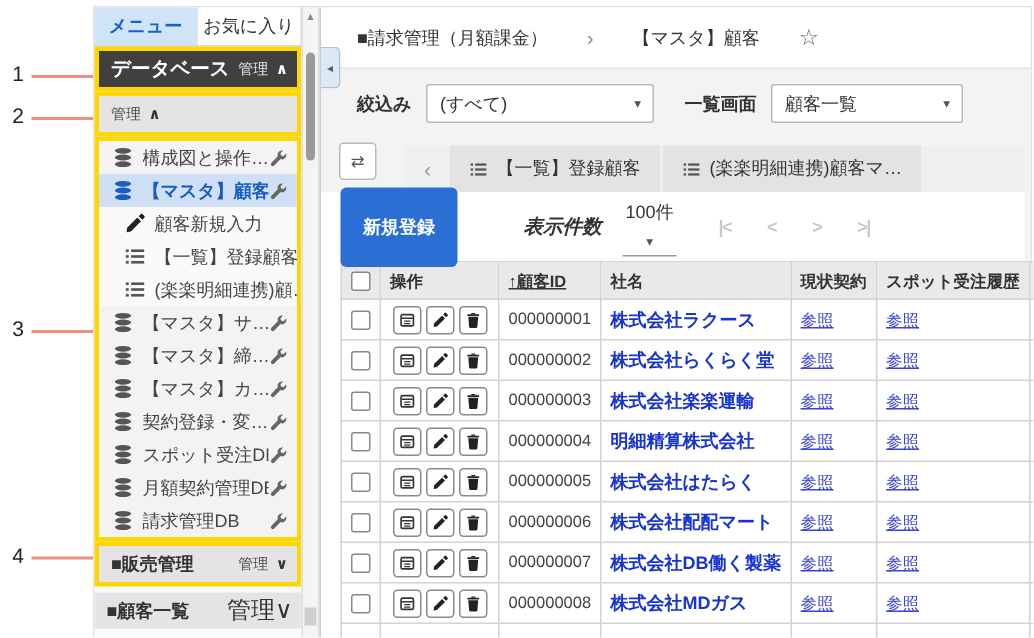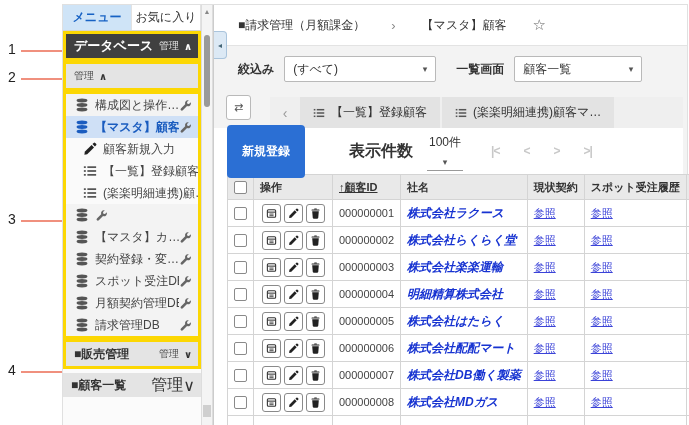--- a/index.html
+++ b/index.html
@@ -78,21 +78,21 @@
   .strip-back { width:30px; display:flex; align-items:center; justify-content:center;
     color:#999; font-size:14px; cursor:pointer; }
   .view-tab { display:flex; align-items:center; gap:6px; padding:0 13px;
     background:#e3e3e3; margin-right:2px; font-size:12px; color:#333; cursor:pointer;
     white-space:nowrap; }
   .vt-icon { width:12px; height:12px; display:inline-flex; color:#444; }
   .panel { position:absolute; left:0; top:123px; right:4px; bottom:0; background:#fff; }
   .toolbar { height:46px; display:flex; align-items:center; padding-left:13px; }
   .new-btn { background:#2b6fd4; color:#fff; font-size:12px; font-weight:bold;
     border:none; border-radius:4px; padding:18px 15px; cursor:pointer;font-family:Liberation Serif, serif; }
-  .count-label { font-size:16px; font-weight:bold; color:#333; margin-left:44px; }
+  .count-label { font-size:13px; font-weight:bold; color:#333; margin-left:44px;font-style:italic; }
   .count-select { margin-left:14px; font-size:12px; color:#333; border-bottom:1px solid #999;
     padding:2px 2px 3px 2px; display:inline-flex; align-items:center; gap:6px; cursor:pointer;flex-direction:column; }
   .count-select .caret { font-size:9px; color:#555; }
   .pager { display:flex; gap:24px; margin-left:28px; }
   .pg-btn { color:#c8c8c8; font-size:12px; font-weight:bold; letter-spacing:-1px; cursor:pointer; }
 
   
   table.grid { border-collapse:collapse; margin-left:13px; table-layout:fixed; }
   table.grid th, table.grid td { border:1px solid #d4d4d4; padding:0 6px; overflow:hidden; white-space:nowrap; }
   table.grid th { background:#e9e9e9; height:25px; font-size:11px; color:#333; text-align:left; }
@@ -102,21 +102,21 @@
   .col-name { width:126px; } .col-gen { width:64px; } .col-spot { width:88px; }
   .col-stub { width:14px; }
   td.cb-cell, th.cb-cell { text-align:center; padding:0; }
   .cbox { width:13px; height:13px; border:1px solid #8a8a8a; border-radius:2px;
     background:#fff; display:inline-block; vertical-align:middle; cursor:pointer; }
   .ops-cell { padding:0 3px; }
   .op-btn { width:19px; height:19px; background:#fff; border:1px solid #8a8a8a;
     border-radius:3px; display:inline-flex; align-items:center; justify-content:center;
     margin:0 1.5px; vertical-align:middle; cursor:pointer; }
   .op-btn svg { width:11px; height:11px; }
-  td.name-cell { background:#dff3fc;font-style:italic; }
+  td.name-cell { background:#dff3fc; }
   .name-link { color:#1733d1; font-weight:bold; font-size:12px; text-decoration:none; cursor:pointer; }
   .ref-link { color:#3b43d8; text-decoration:underline; font-size:11px; cursor:pointer; }
 </style>
 </head>
 <body>
 
 <div class="stage">
   <div id="callouts">
       <div class="callout-num" style="top: 41px;">1</div>
       <div class="callout-line" style="top: 50px;"></div>
@@ -215,20 +215,34 @@
               <span class="si-label">(楽楽明細連携)顧…</span>
             </div>
             <div class="side-item">
               <span class="si-icon">
                 <svg viewBox="0 0 16 16" fill="currentColor">
                   <ellipse cx="8" cy="2.9" rx="6.2" ry="2.2"></ellipse>
                   <ellipse cx="8" cy="8" rx="6.2" ry="2.2"></ellipse>
                   <ellipse cx="8" cy="13.1" rx="6.2" ry="2.2"></ellipse>
                 </svg>
               </span>
+              <span class="si-label">【マスタ】サ…</span>
+              <span class="si-wrench"><svg viewBox="0 0 16 16" fill="#666">
+                  <path d="M11 1.6a3.6 3.6 0 0 0-3.4 4.8L2.4 11.6a1.6 1.6 0 1 0 2.3 2.3l5.2-5.2a3.6 3.6 0 0 0 4.6-4.6L12.3 6.3l-2-.5-.5-2 2.2-2.1A3.7 3.7 0 0 0 11 1.6z"></path>
+                </svg></span>
+            </div>
+            <div class="side-item">
+              <span class="si-icon">
+                <svg viewBox="0 0 16 16" fill="currentColor">
+                  <ellipse cx="8" cy="2.9" rx="6.2" ry="2.2"></ellipse>
+                  <ellipse cx="8" cy="8" rx="6.2" ry="2.2"></ellipse>
+                  <ellipse cx="8" cy="13.1" rx="6.2" ry="2.2"></ellipse>
+                </svg>
+              </span>
+              <span class="si-label">【マスタ】締…</span>
               <span class="si-wrench"><svg viewBox="0 0 16 16" fill="#666">
                   <path d="M11 1.6a3.6 3.6 0 0 0-3.4 4.8L2.4 11.6a1.6 1.6 0 1 0 2.3 2.3l5.2-5.2a3.6 3.6 0 0 0 4.6-4.6L12.3 6.3l-2-.5-.5-2 2.2-2.1A3.7 3.7 0 0 0 11 1.6z"></path>
                 </svg></span>
             </div>
             <div class="side-item">
               <span class="si-icon">
                 <svg viewBox="0 0 16 16" fill="currentColor">
                   <ellipse cx="8" cy="2.9" rx="6.2" ry="2.2"></ellipse>
                   <ellipse cx="8" cy="8" rx="6.2" ry="2.2"></ellipse>
                   <ellipse cx="8" cy="13.1" rx="6.2" ry="2.2"></ellipse>

